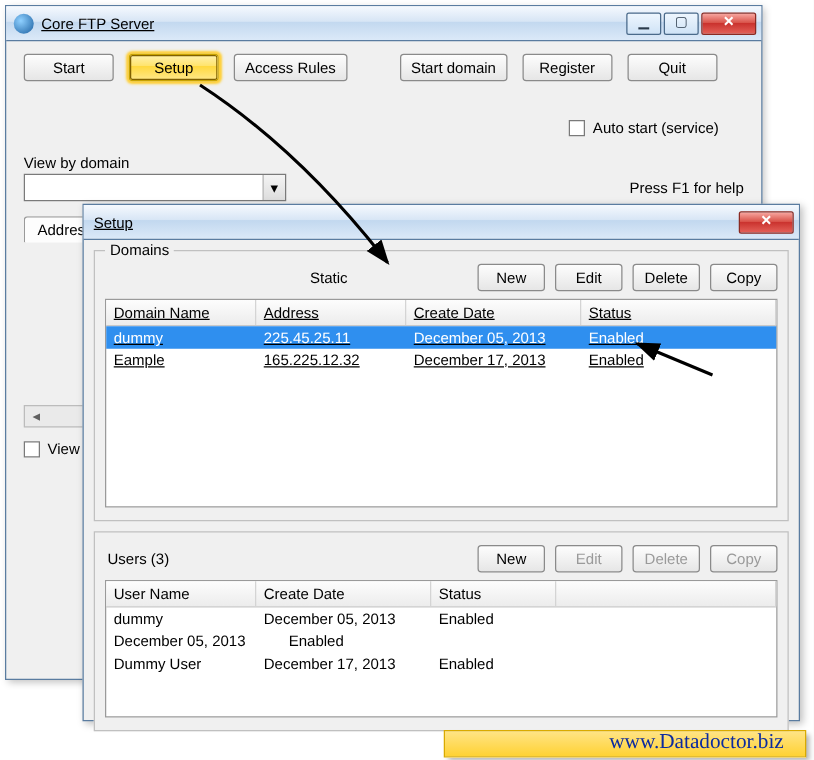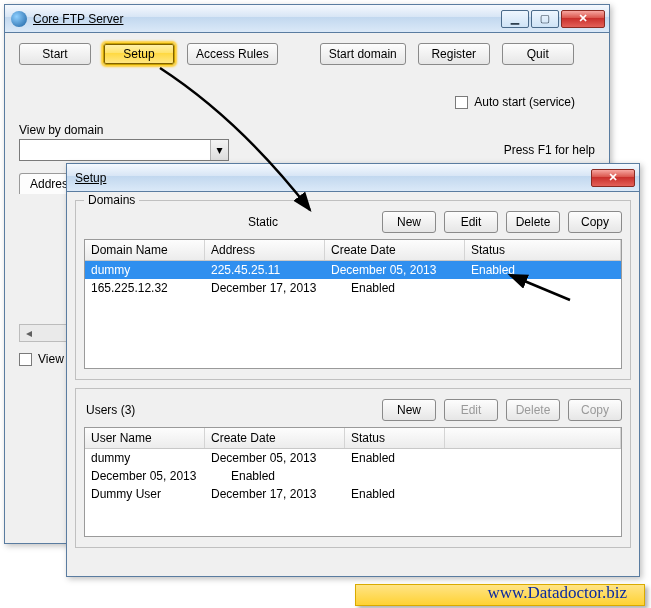--- a/index.html
+++ b/index.html
@@ -121,34 +121,35 @@
     <span class="legend">Domains</span>
     <div class="group-header">
       <div class="left">Static</div>
       <div class="btns">
         <div class="btn short">New</div>
         <div class="btn short">Edit</div>
         <div class="btn short">Delete</div>
         <div class="btn short">Copy</div>
       </div>
     </div>
-    <div class="list" style="height:130px;">
+    <div class="list" style="height:167px;text-decoration:underline;">
       <div class="list-head">
         <div class="col dn">Domain Name</div>
         <div class="col ad">Address</div>
         <div class="col cd">Create Date</div>
         <div class="col st">Status</div>
       </div>
       <div class="list-row selected">
         <div class="col dn">dummy</div>
         <div class="col ad">225.45.25.11</div>
         <div class="col cd">December 05, 2013</div>
         <div class="col st">Enabled</div>
       </div>
       <div class="list-row">
+        <div class="col dn">Eample</div>
         <div class="col ad">165.225.12.32</div>
         <div class="col cd">December 17, 2013</div>
         <div class="col st">Enabled</div>
       </div>
     </div>
   </div>
 
   <div class="group">
     <div class="group-header">
       <div class="left" style="text-align:left; padding-left:2px;">Users (3)</div>

